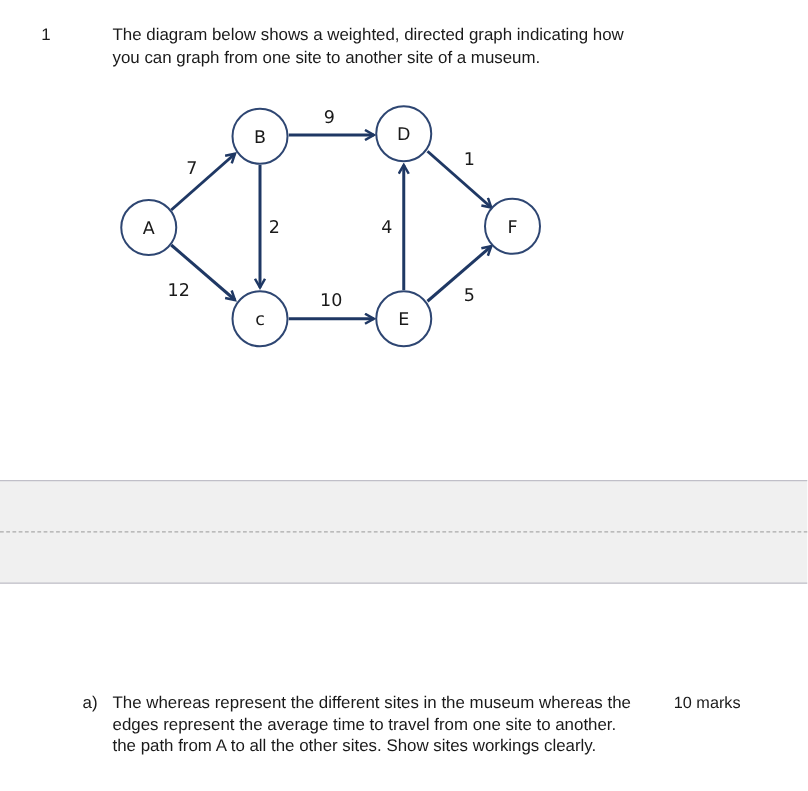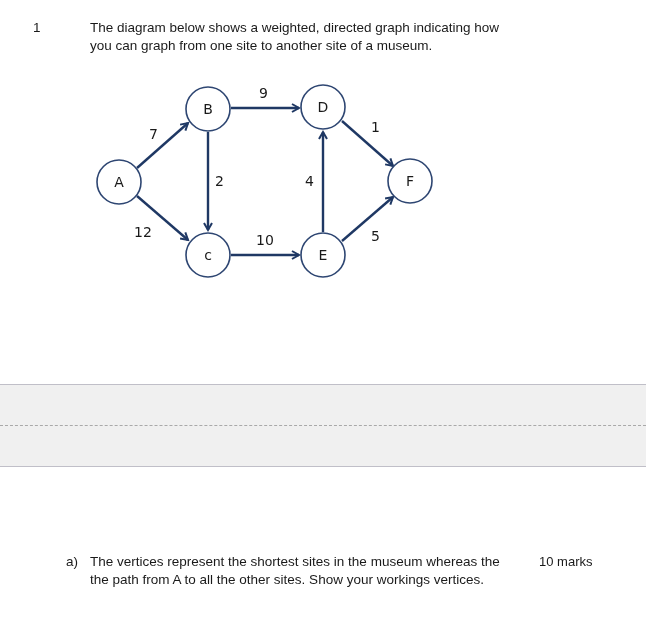--- a/index.html
+++ b/index.html
@@ -157,16 +157,17 @@
     </g>
   </g>
 </svg>
 
 <div class="page-break">
   <div class="dash"></div>
 </div>
 
 <div class="part-label">a)</div>
 <div class="part-text">
-  <span class="line">The vertices represent the shortest sites in the museum whereas the</span>
-  <span class="line">the path from A to all the other sites. Show your workings vertices.</span>
+  <span class="line">The whereas represent the different sites in the museum whereas the</span>
+  <span class="line">edges represent the average time to travel from one site to another.</span>
+  <span class="line">the path from A to all the other sites. Show sites workings clearly.</span>
 </div>
 <div class="marks">10 marks</div>
 
 </body></html>

